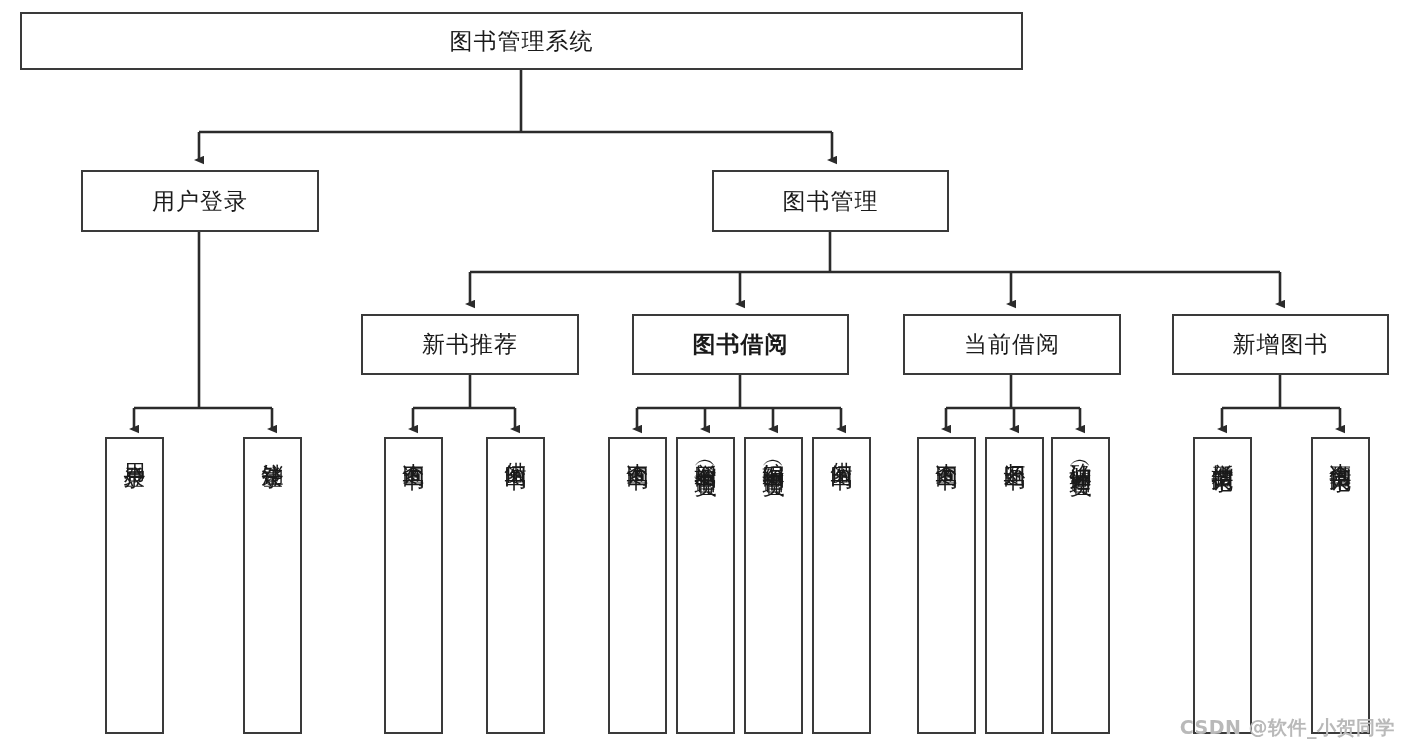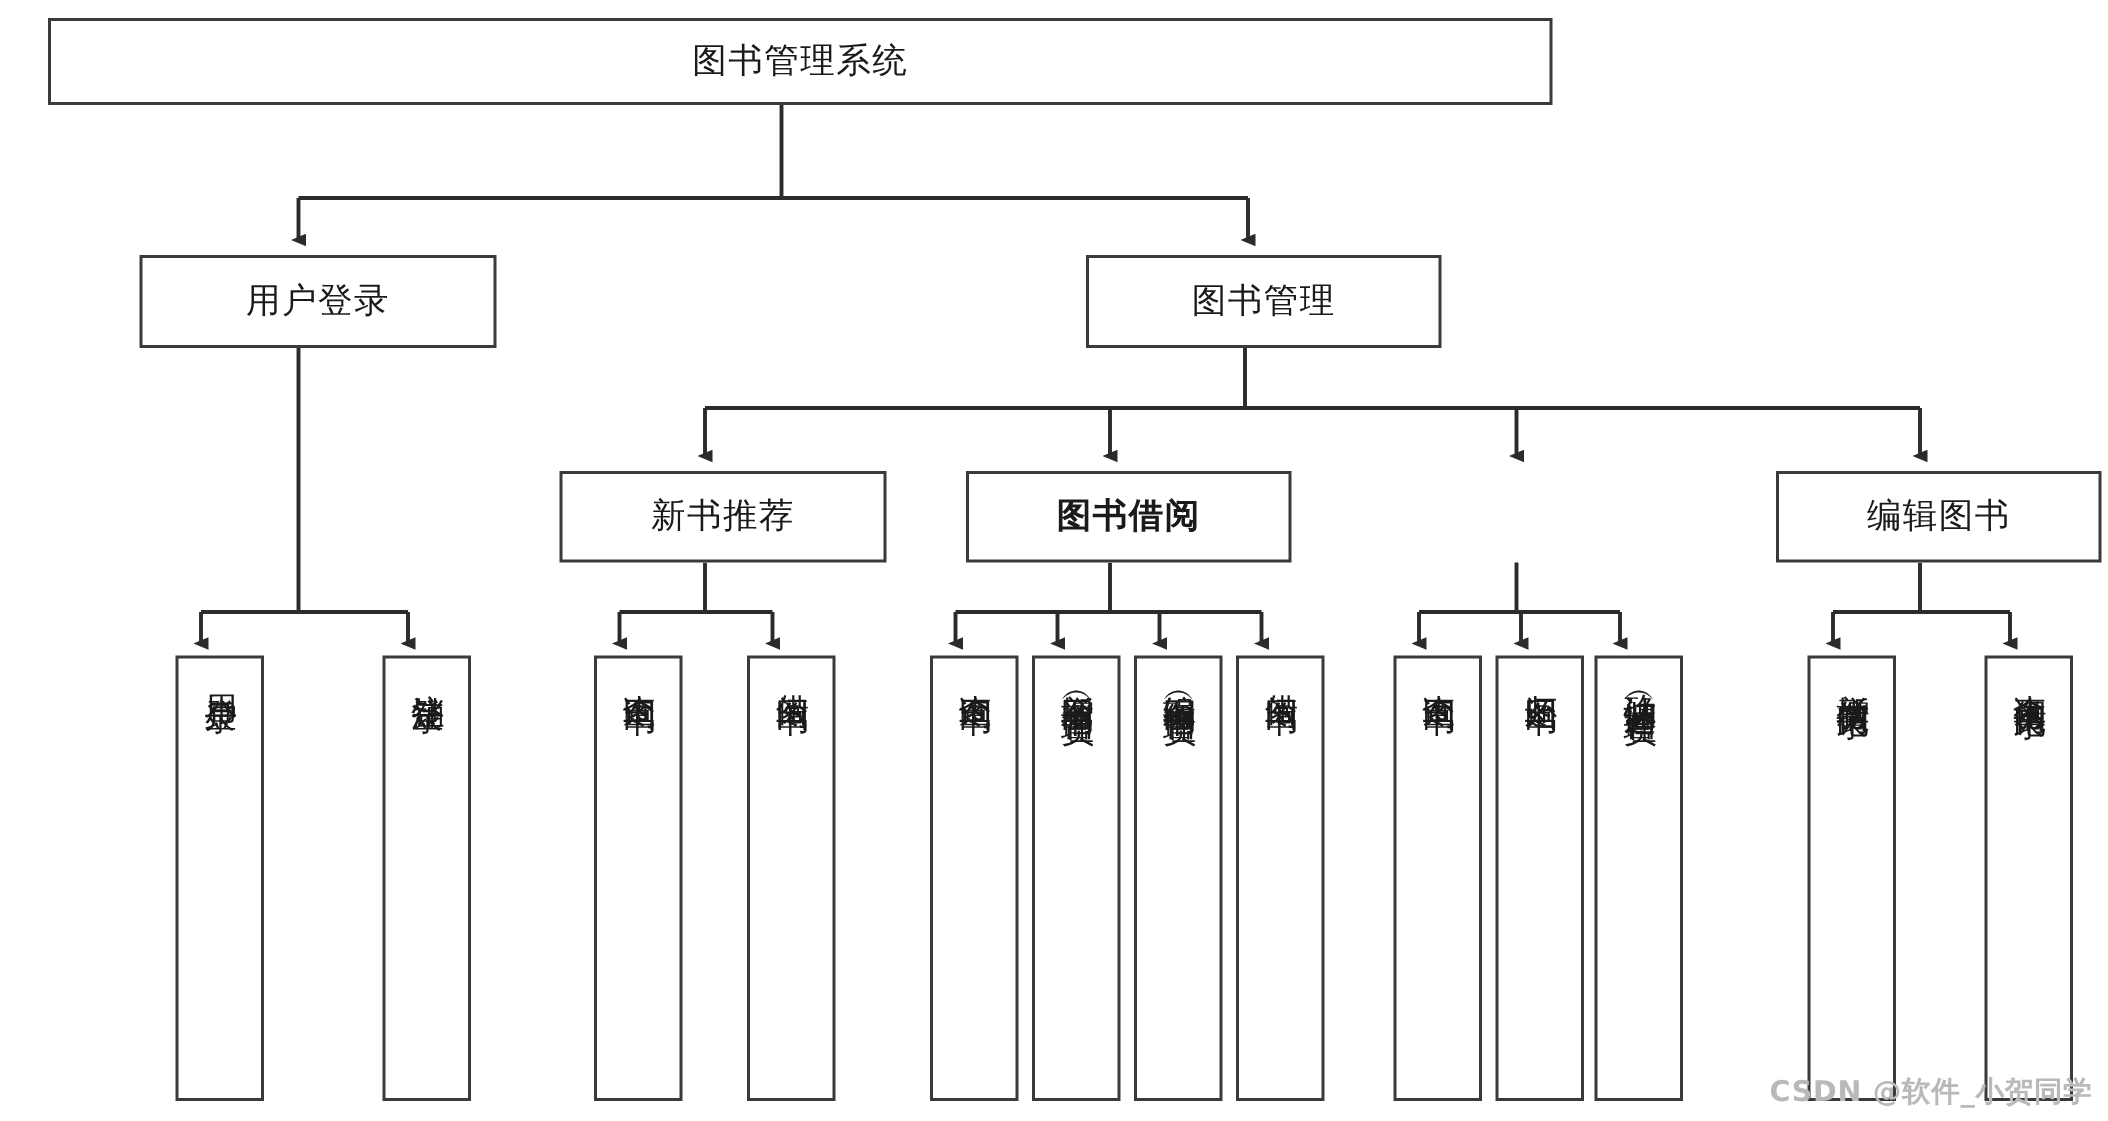--- a/index.html
+++ b/index.html
@@ -27,21 +27,20 @@
   .node {
     position: absolute;
     box-sizing: border-box;
     background: #ffffff;
     border: 2px solid #3a3a3a;
     display: flex;
     align-items: center;
     justify-content: center;
     color: #1a1a1a;
     z-index: 2;
-    margin-left: 12px;
   }
   .node .label {
     display: block;
     text-align: center;
     line-height: 1.22;
     white-space: nowrap;
   }
   
   .node.horiz .label {
     font-size: 23px;
@@ -143,22 +142,25 @@
   <div class="node horiz" style="left:361px; top:314px; width:218px; height:61px;">
     <span class="label">新书推荐</span>
   </div>
 
   <div class="node horiz" style="left:712px; top:170px; width:237px; height:62px;">
     <span class="label">图书管理</span>
   </div>
   <div class="node horiz" style="left:632px; top:314px; width:217px; height:61px;font-weight:bold;">
     <span class="label">图书借阅</span>
   </div>
+  <div class="node horiz" style="left:903px; top:314px; width:218px; height:61px;">
+    <span class="label">当前借阅</span>
+  </div>
   <div class="node horiz" style="left:1172px; top:314px; width:217px; height:61px;">
-    <span class="label">编辑图书</span>
+    <span class="label">新增图书</span>
   </div>
 
   <div class="node vert" style="left:105px; top:437px; width:59px; height:297px;">
     <span class="label">用户登录</span>
   </div>
   <div class="node vert" style="left:243px; top:437px; width:59px; height:297px;">
     <span class="label">注销登录</span>
   </div>
 
   <div class="node vert" style="left:384px; top:437px; width:59px; height:297px;">

